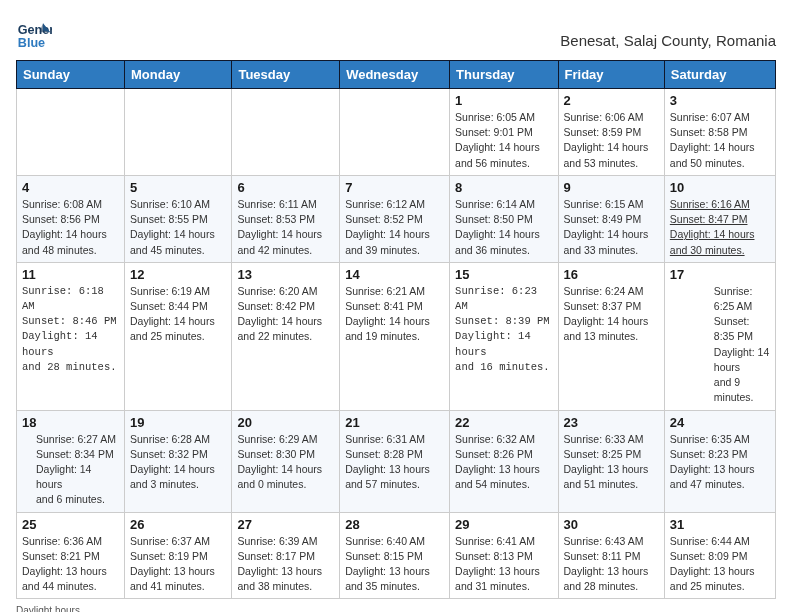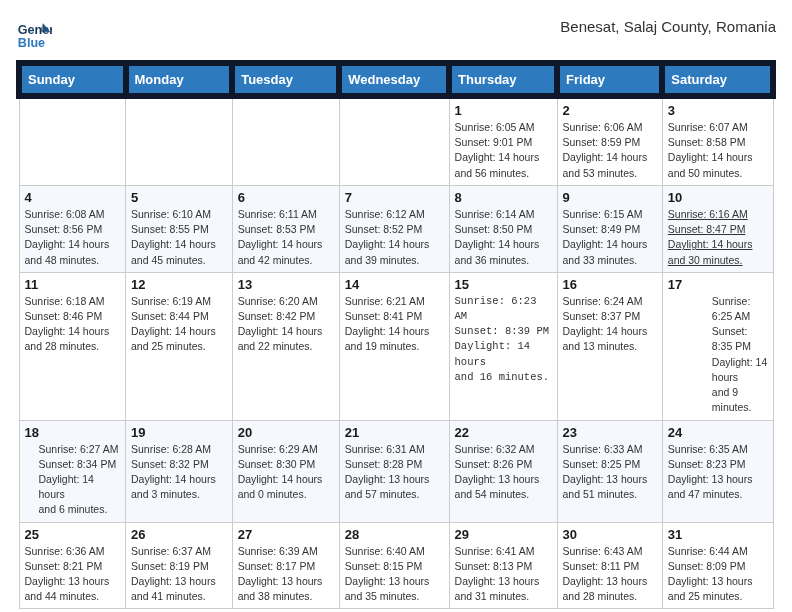--- a/index.html
+++ b/index.html
@@ -30,35 +30,35 @@
     }
     .calendar-title {
       font-size: 38px;
       font-weight: bold;
       color: #1a3a5c;
       line-height: 1.1;
     }
     .calendar-subtitle {
       font-size: 15px;
       color: #333;
-      margin-top: 2px;
+      margin-top: 16px;
     }
     .calendar-table {
       width: 100%;
       border-collapse: collapse;
       font-size: 11px;
     }
     .calendar-table th {
       background-color: #2e7abf;
       color: #fff;
       text-align: left;
       padding: 6px 6px;
       font-size: 13px;
       font-weight: bold;
-      border: 6px solid #0f172a;
+      border: 1px solid #0f172a;
     }
     .calendar-table td {
       border: 1px solid #ccc;
       vertical-align: top;
       padding: 4px 5px;
       width: 113px;
       min-height: 80px;
       background: #fff;
     }
     .calendar-table tr:nth-child(even) td {
@@ -188,21 +188,21 @@
           <div class="day-number">10</div>
           <div class="day-detail" style="white-space: pre-line; text-decoration: underline;">Sunrise: 6:16 AM
 Sunset: 8:47 PM
 Daylight: 14 hours
 and 30 minutes.</div>
         </td>
       </tr>
       <tr>
         <td>
           <div class="day-number">11</div>
-          <div class="day-detail" style="white-space: pre-line;">Sunrise: 6:18 AM
+          <div class="day-detail" style="white-space: pre-line; font-family: Liberation Mono, monospace;">Sunrise: 6:18 AM
 Sunset: 8:46 PM
 Daylight: 14 hours
 and 28 minutes.</div>
         </td>
         <td>
           <div class="day-number">12</div>
           <div class="day-detail" style="white-space: pre-line;">Sunrise: 6:19 AM
 Sunset: 8:44 PM
 Daylight: 14 hours
 and 25 minutes.</div>

